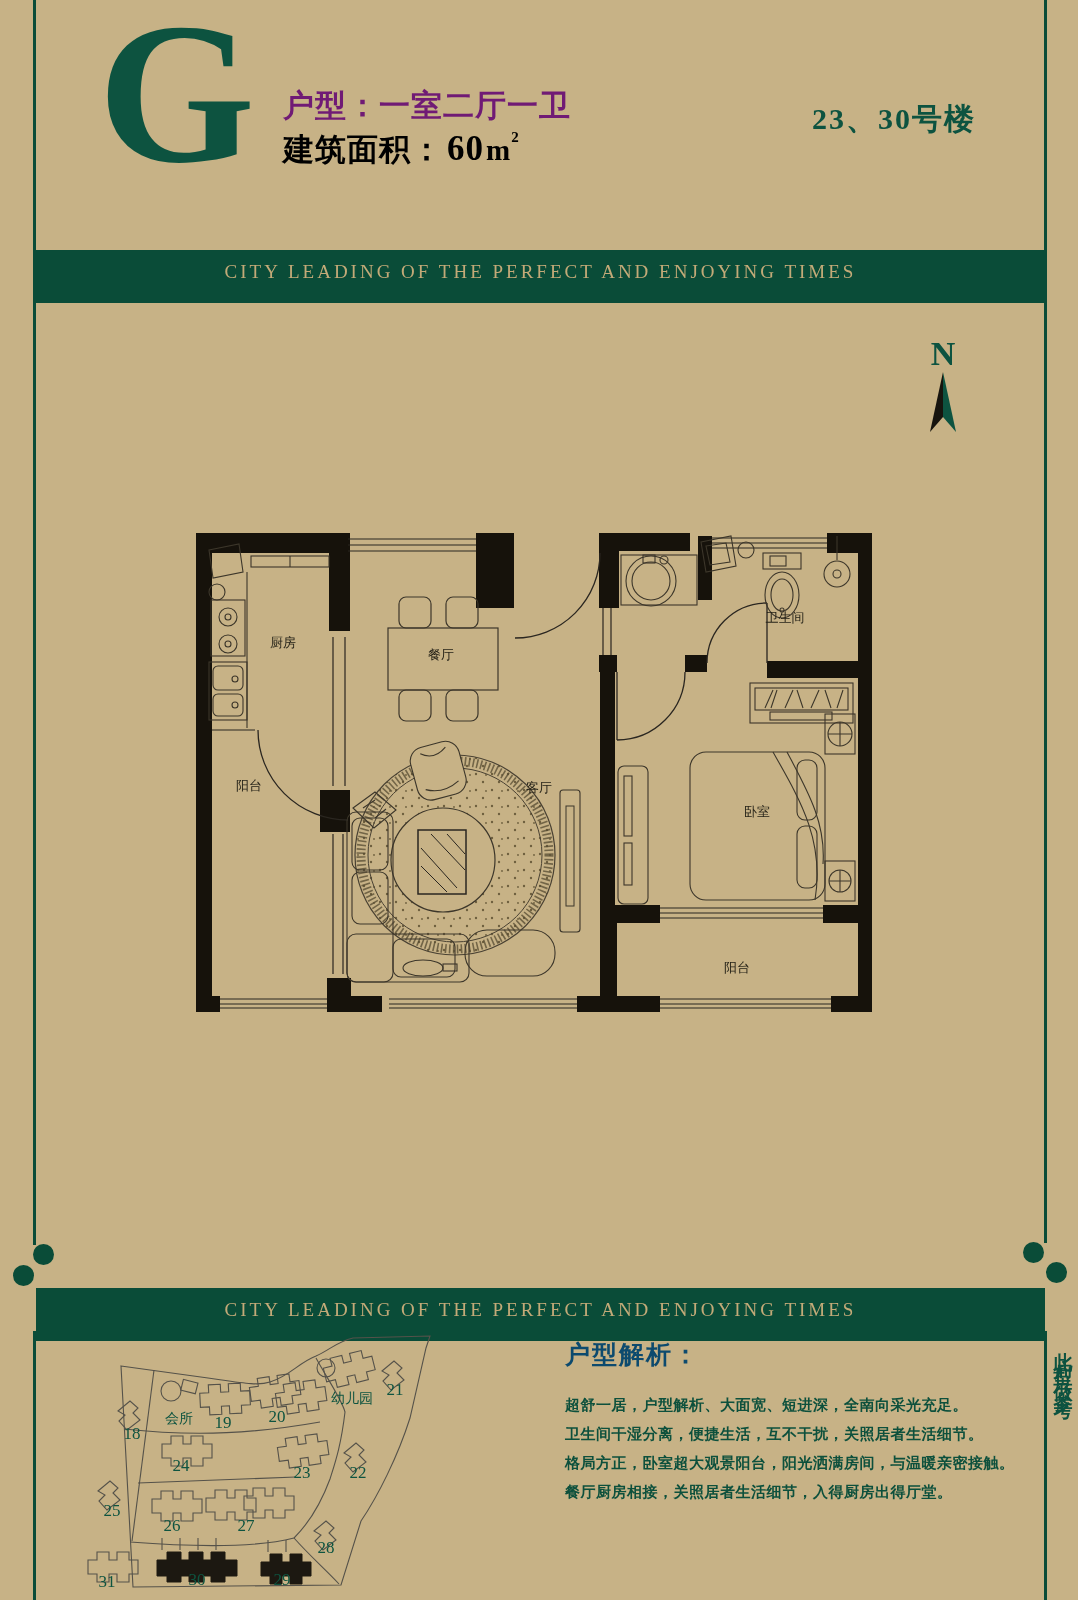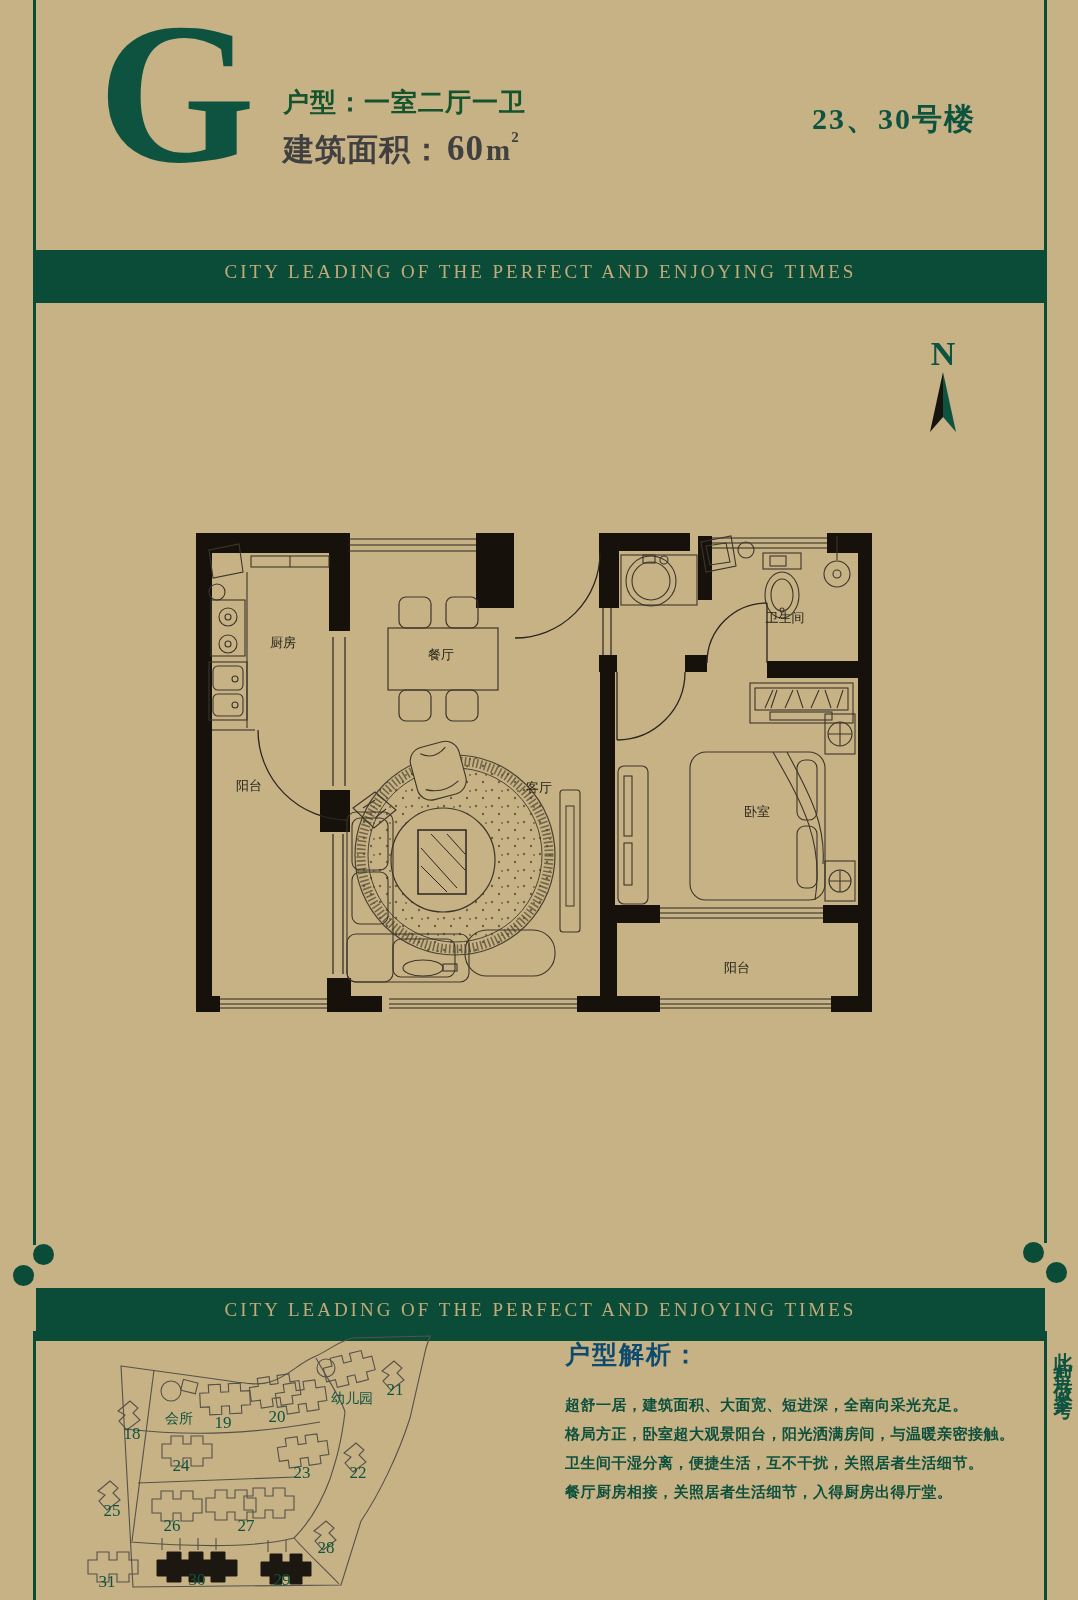--- a/index.html
+++ b/index.html
@@ -13,24 +13,24 @@
   .vline{position:absolute;width:3px;background:#0a4c38;}
   .dot{position:absolute;width:21px;height:21px;border-radius:50%;background:#0a4c38;}
   .banner{
     position:absolute;left:36px;width:1009px;height:53px;background:#0a4c38;
     color:#c3aa78;text-align:center;line-height:44px;font-size:19px;letter-spacing:3px;
     white-space:nowrap;
   }
   
   .g-letter{position:absolute;left:98px;top:-8px;font-size:202px;line-height:1;
     font-weight:bold;color:#0d5340;}
-  .unit-type{position:absolute;left:283px;top:85px;font-size:26px;font-weight:bold;
-    color:#14532d;letter-spacing:1px;white-space:nowrap;}
+  .unit-type{position:absolute;left:283px;top:85px;font-size:31px;font-weight:bold;
+    color:#701a75;letter-spacing:1px;white-space:nowrap;}
   .area-line{position:absolute;left:283px;top:129px;font-size:31px;font-weight:bold;
-    color:#404040;letter-spacing:1px;white-space:nowrap;}
+    color:#000000;letter-spacing:1px;white-space:nowrap;}
   .area-line .val{font-size:35px;padding-left:4px;}
   .area-line .unit{font-size:29px;padding-left:2px;}
   .area-line sup{font-size:15px;vertical-align:18px;}
   .building-no{position:absolute;left:812px;top:99px;font-size:30px;font-weight:bold;
     color:#0d5340;letter-spacing:2px;white-space:nowrap;}
   
   .analysis{position:absolute;left:565px;top:1338px;width:430px;}
   .analysis h3{margin:0 0 20px 0;font-size:25px;font-weight:bold;color:#0c4a6e;letter-spacing:2px;}
   .analysis p{margin:0;font-size:15px;font-weight:bold;color:#0d503c;line-height:29px;
     letter-spacing:0.5px;white-space:nowrap;}
@@ -278,19 +278,19 @@
   <text class="map-num" x="114" y="215">26</text>
   <text class="map-num" x="188" y="215">27</text>
   <text class="map-num" x="268" y="237">28</text>
   <text class="map-num" x="224" y="269">29</text>
   <text class="map-num" x="139" y="269">30</text>
   <text class="map-num" x="49" y="271">31</text>
 </svg>
 
 <div class="analysis">
   <h3>户型解析：</h3>
-  <p>超舒一居，建筑面积、大面宽、短进深，全南向采光充足。</p>
+  <p>超舒一居，户型解析、大面宽、短进深，全南向采光充足。</p>
+  <p>卫生间干湿分离，便捷生活，互不干扰，关照居者生活细节。</p>
   <p>格局方正，卧室超大观景阳台，阳光洒满房间，与温暖亲密接触。</p>
-  <p>卫生间干湿分离，便捷生活，互不干扰，关照居者生活细节。</p>
   <p>餐厅厨房相接，关照居者生活细节，入得厨房出得厅堂。</p>
 </div>
 
 <div class="side-note">此户型只做参考</div>
 
 </body></html>

